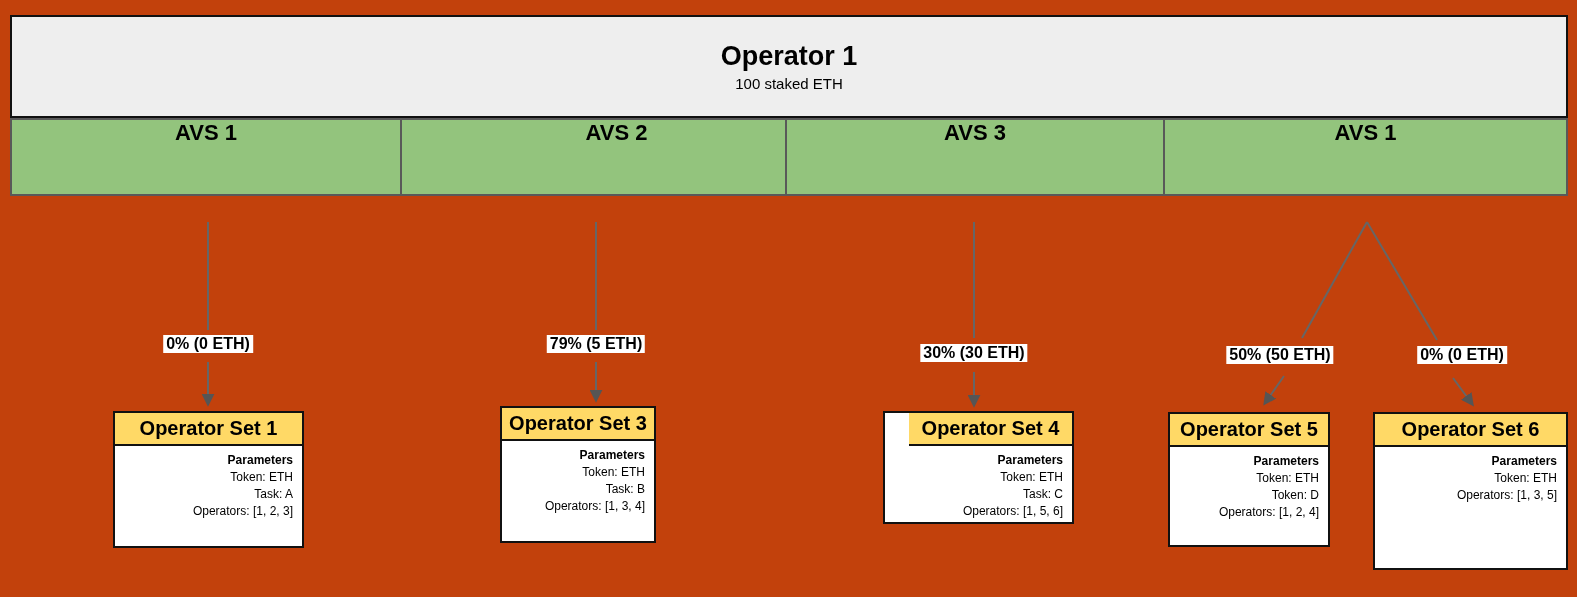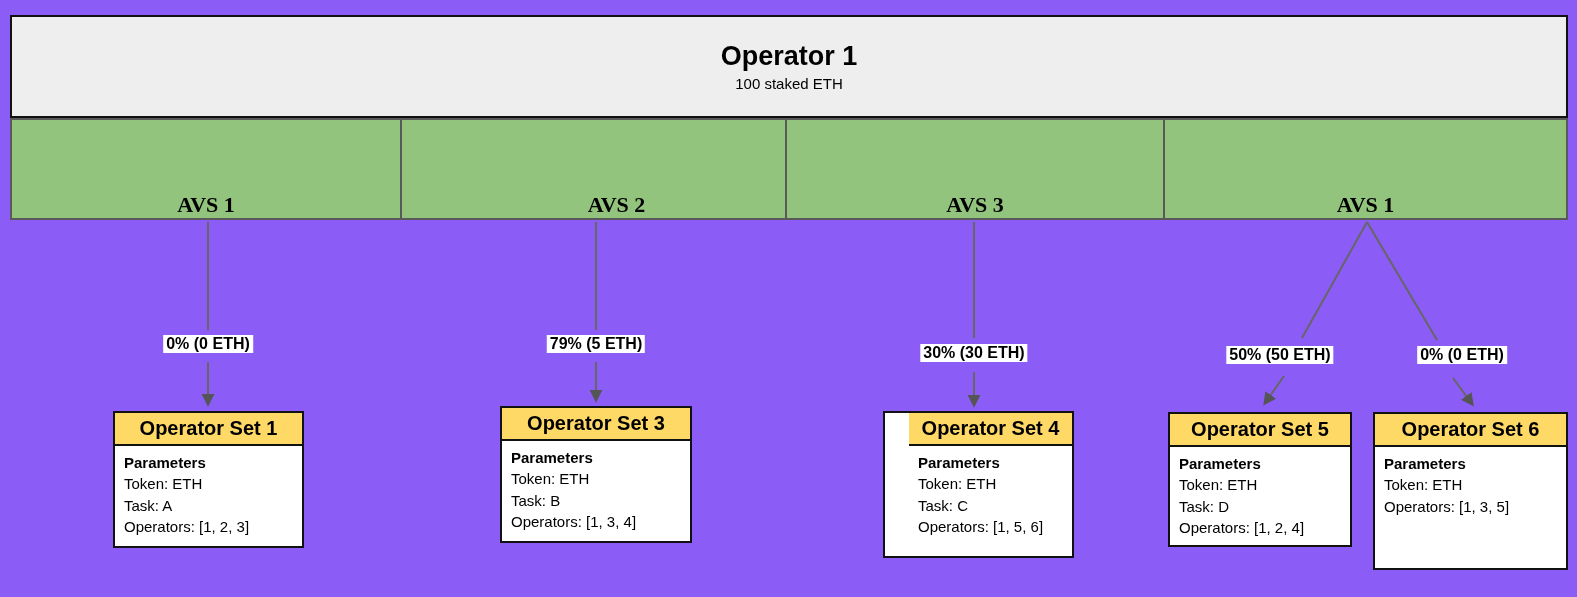--- a/index.html
+++ b/index.html
@@ -1,33 +1,33 @@
 <!DOCTYPE html>
 <html style="--header-bg: #eeeeee; --avs-green: #93c47d; --set-yellow: #ffd966; --border-dark: #111111;"><head>
 <meta charset="utf-8">
 <style>
   html,body{margin:0;padding:0;background:#ffffff;}
   .canvas{
     position:relative;width:1577px;height:597px;overflow:hidden;
-    font-family:"Liberation Sans","DejaVu Sans",sans-serif;color:#000;background:#8b5cf6;
+    font-family:"Liberation Sans","DejaVu Sans",sans-serif;color:#000;background:#c2410c;
   }
   
   .op-header{
     position:absolute;left:10px;top:15px;width:1558px;height:103px;
     box-sizing:border-box;background:var(--header-bg,#eeeeee);
     border:2px solid var(--border-dark,#111111);
     display:flex;flex-direction:column;align-items:center;justify-content:center;
   }
   .op-title{font-size:27px;font-weight:bold;line-height:1.15;}
   .op-sub{font-size:15px;margin-top:3px;}
   
   .avs-cell{
-    position:absolute;top:118px;height:102px;box-sizing:border-box;
+    position:absolute;top:118px;height:78px;box-sizing:border-box;
     background:var(--avs-green,#93c47d);border:2px solid #595959;
-    display:flex;align-items:flex-end;justify-content:center;font-family:Liberation Serif, serif;
+    display:flex;align-items:flex-start;justify-content:center;
   }
   .avs-label{font-size:22px;font-weight:bold;}
   .avs-1{left:10px;width:392px;}
   .avs-2{left:400px;width:387px;padding-left:46px;}
   .avs-3{left:785px;width:380px;}
   .avs-4{left:1163px;width:405px;}
   
   .wires{position:absolute;left:0;top:0;width:1577px;height:597px;pointer-events:none;}
   
   .alloc{
@@ -36,33 +36,34 @@
   }
   .alloc-0{left:208px;top:335px;}
   .alloc-1{left:596px;top:335px;}
   .alloc-2{left:974px;top:344px;}
   .alloc-3{left:1280px;top:346px;}
   .alloc-4{left:1462px;top:346px;}
   
   .opset{
     position:absolute;box-sizing:border-box;background:#ffffff;
     border:2px solid var(--border-dark,#111111);
+    text-align:right;
   }
   .opset-head{
     box-sizing:border-box;height:33px;background:var(--set-yellow,#ffd966);
     border-bottom:2px solid var(--border-dark,#111111);
     display:flex;align-items:center;justify-content:center;
     font-size:20px;font-weight:bold;
   }
-  .opset-body{padding:6px 9px 4px 9px;font-size:15px;line-height:1.42;}
+  .opset-body{padding:6px 9px 4px 9px;font-size:12px;line-height:1.42;}
   .opset-body .param-head{font-weight:bold;}
   .set-0{left:113px;top:411px;width:191px;height:137px;}
-  .set-1{left:500px;top:406px;width:192px;height:137px;}
-  .set-2{left:883px;top:411px;width:191px;height:147px;padding-left:24px;}
-  .set-3{left:1168px;top:412px;width:184px;height:135px;}
+  .set-1{left:500px;top:406px;width:156px;height:137px;}
+  .set-2{left:883px;top:411px;width:191px;height:113px;padding-left:24px;}
+  .set-3{left:1168px;top:412px;width:162px;height:135px;}
   .set-4{left:1373px;top:412px;width:195px;height:158px;}
 </style>
 </head>
 <body>
 
 <div class="canvas">
 
   <div class="op-header">
     <div class="op-title">Operator 1</div>
     <div class="op-sub">100 staked ETH</div>
@@ -135,21 +136,21 @@
       <div>Task: C</div>
       <div>Operators: [1, 5, 6]</div>
     </div>
   </div>
 
   <div class="opset set-3">
     <div class="opset-head">Operator Set 5</div>
     <div class="opset-body">
       <div class="param-head">Parameters</div>
       <div>Token: ETH</div>
-      <div>Task: D</div>
+      <div>Token: D</div>
       <div>Operators: [1, 2, 4]</div>
     </div>
   </div>
 
   <div class="opset set-4">
     <div class="opset-head">Operator Set 6</div>
     <div class="opset-body">
       <div class="param-head">Parameters</div>
       <div>Token: ETH</div>
       <div>Operators: [1, 3, 5]</div>

